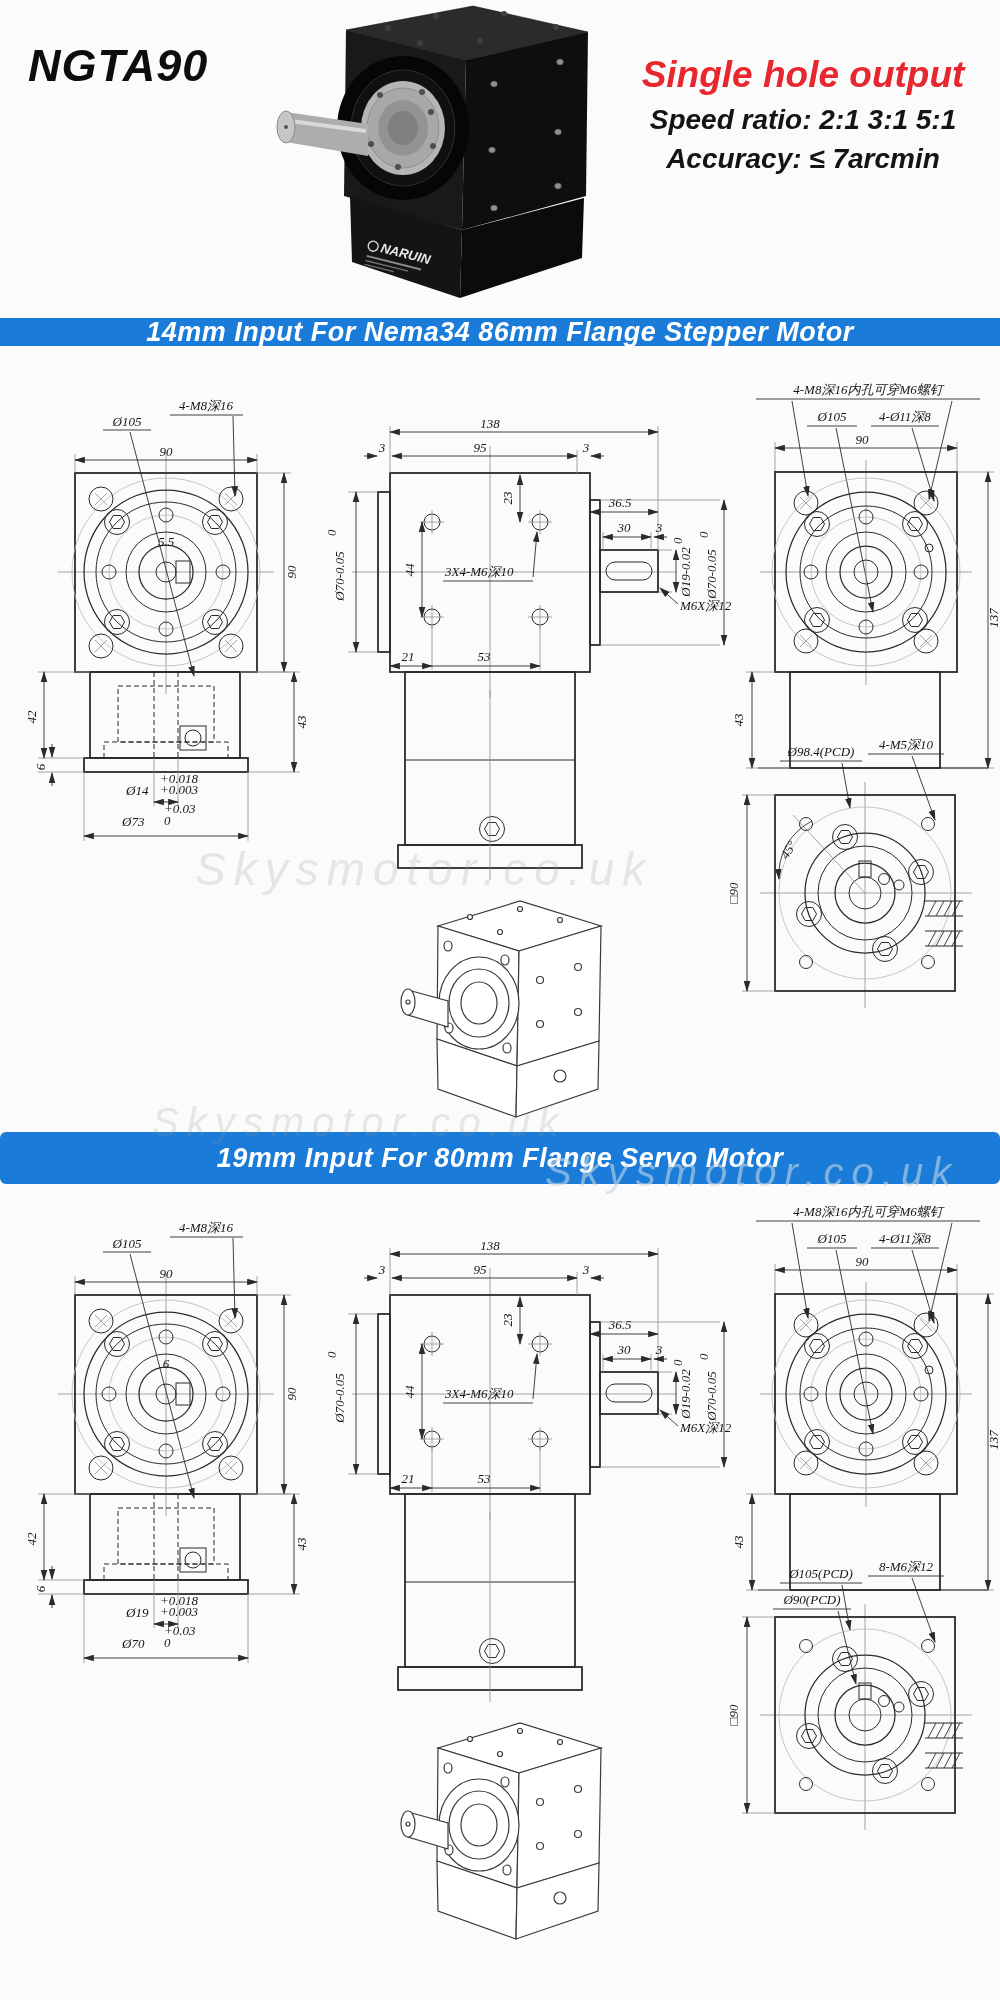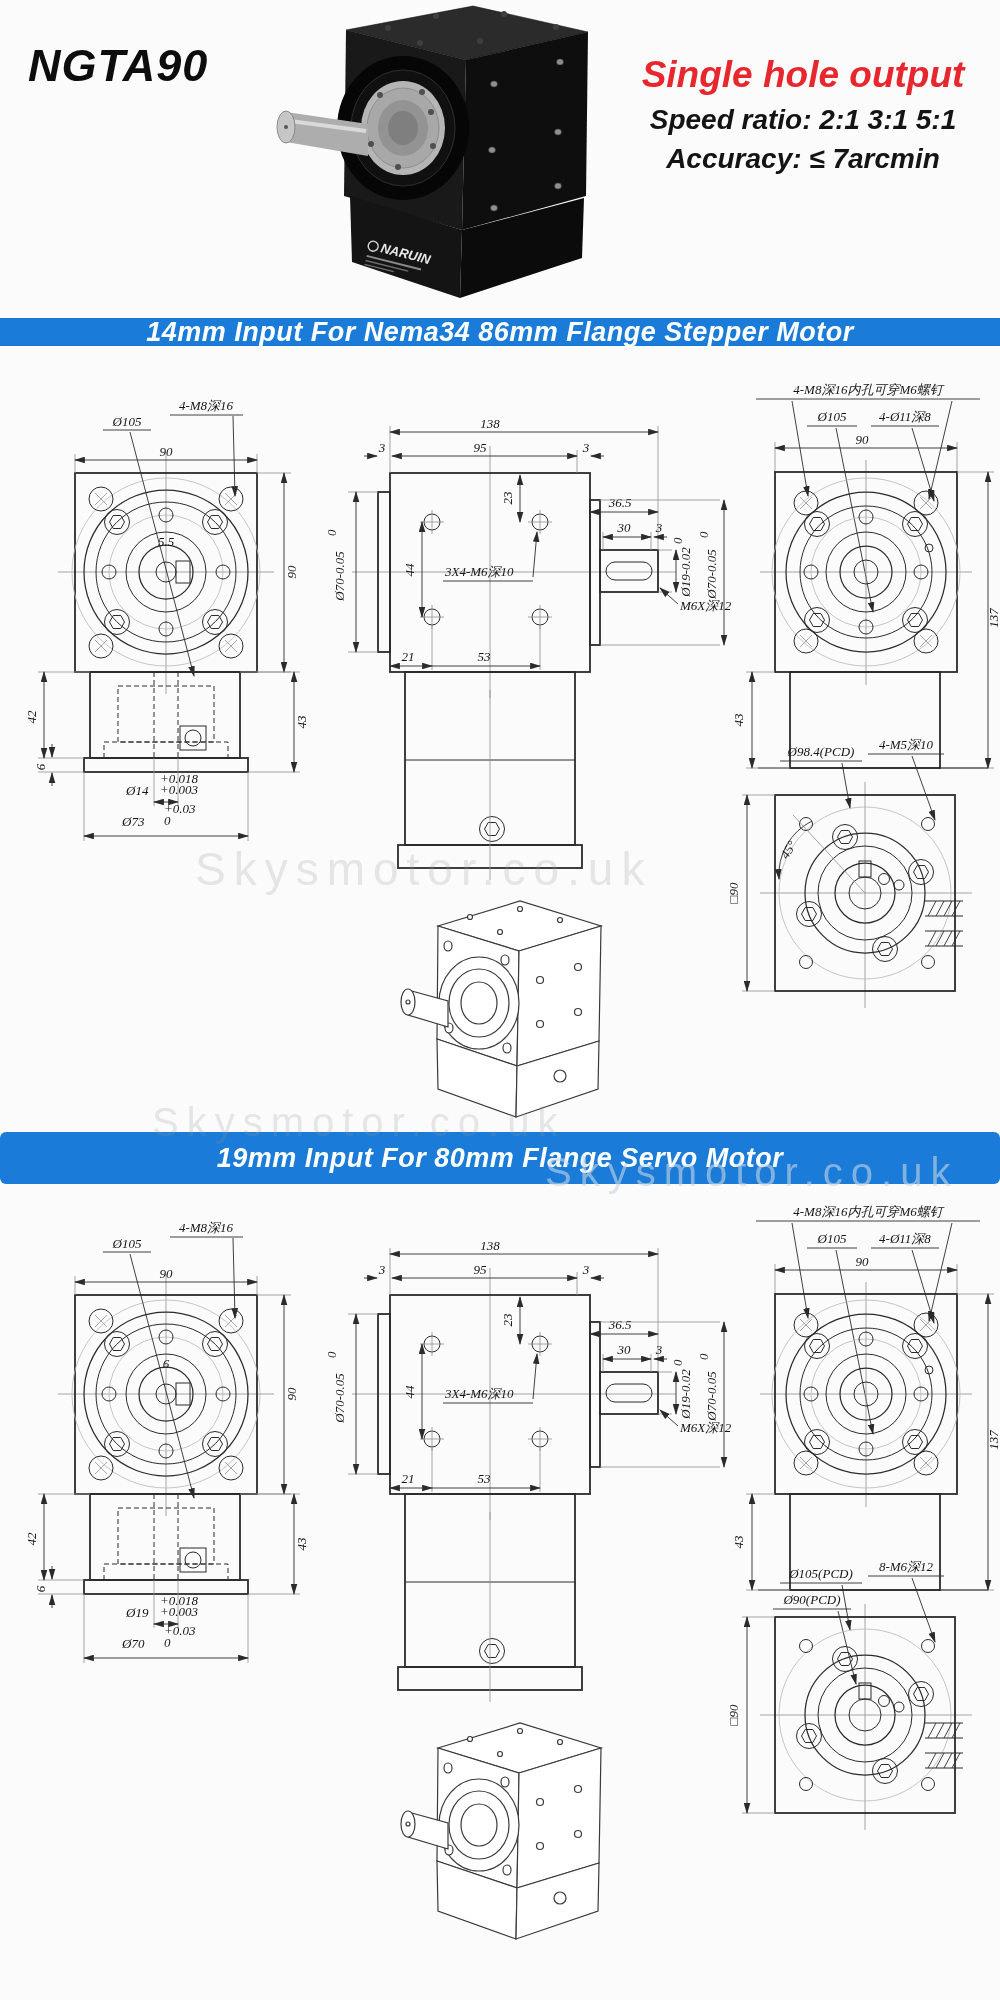--- a/index.html
+++ b/index.html
@@ -10,21 +10,21 @@
   .model-title{left:28px;top:40px;font-size:45px;font-style:italic;font-weight:800;
                color:#0d0d0d;letter-spacing:1px;margin:0;text-align:center;}
   .promo{left:610px;top:54px;width:386px;text-align:center;}
   .promo .hl{color:#e8262d;font-size:37px;font-weight:bold;font-style:italic;line-height:1.15;}
   .promo .ln{color:#141414;font-size:28px;font-weight:bold;font-style:italic;margin-top:7px;}
   
   .banner{left:0;width:1000px;height:28px;background:#1a7cd8;color:#fff;
           display:flex;align-items:center;justify-content:center;
           font-size:27px;font-weight:bold;font-style:italic;letter-spacing:.5px;}
   
-  .wm{color:rgba(150,150,150,.22);letter-spacing:8px;white-space:nowrap;
+  .wm{color:rgba(150,150,150,.22);font-style:italic;letter-spacing:8px;white-space:nowrap;
       pointer-events:none;}
   .wm1{left:195px;top:842px;font-size:46px;}
   .wm2{left:152px;top:1100px;font-size:40px;}
   .wm3{left:545px;top:1150px;font-size:40px;color:rgba(196,213,228,.6);}
   
   .drawing{left:0;width:1000px;}
   svg .ol{fill:none;stroke:#2b2b2b;stroke-width:1.8;}
   svg .o2{fill:none;stroke:#2b2b2b;stroke-width:1.25;}
   svg .tl{fill:none;stroke:#2b2b2b;stroke-width:1;}
   svg .dl{fill:none;stroke:#2b2b2b;stroke-width:.9;}

